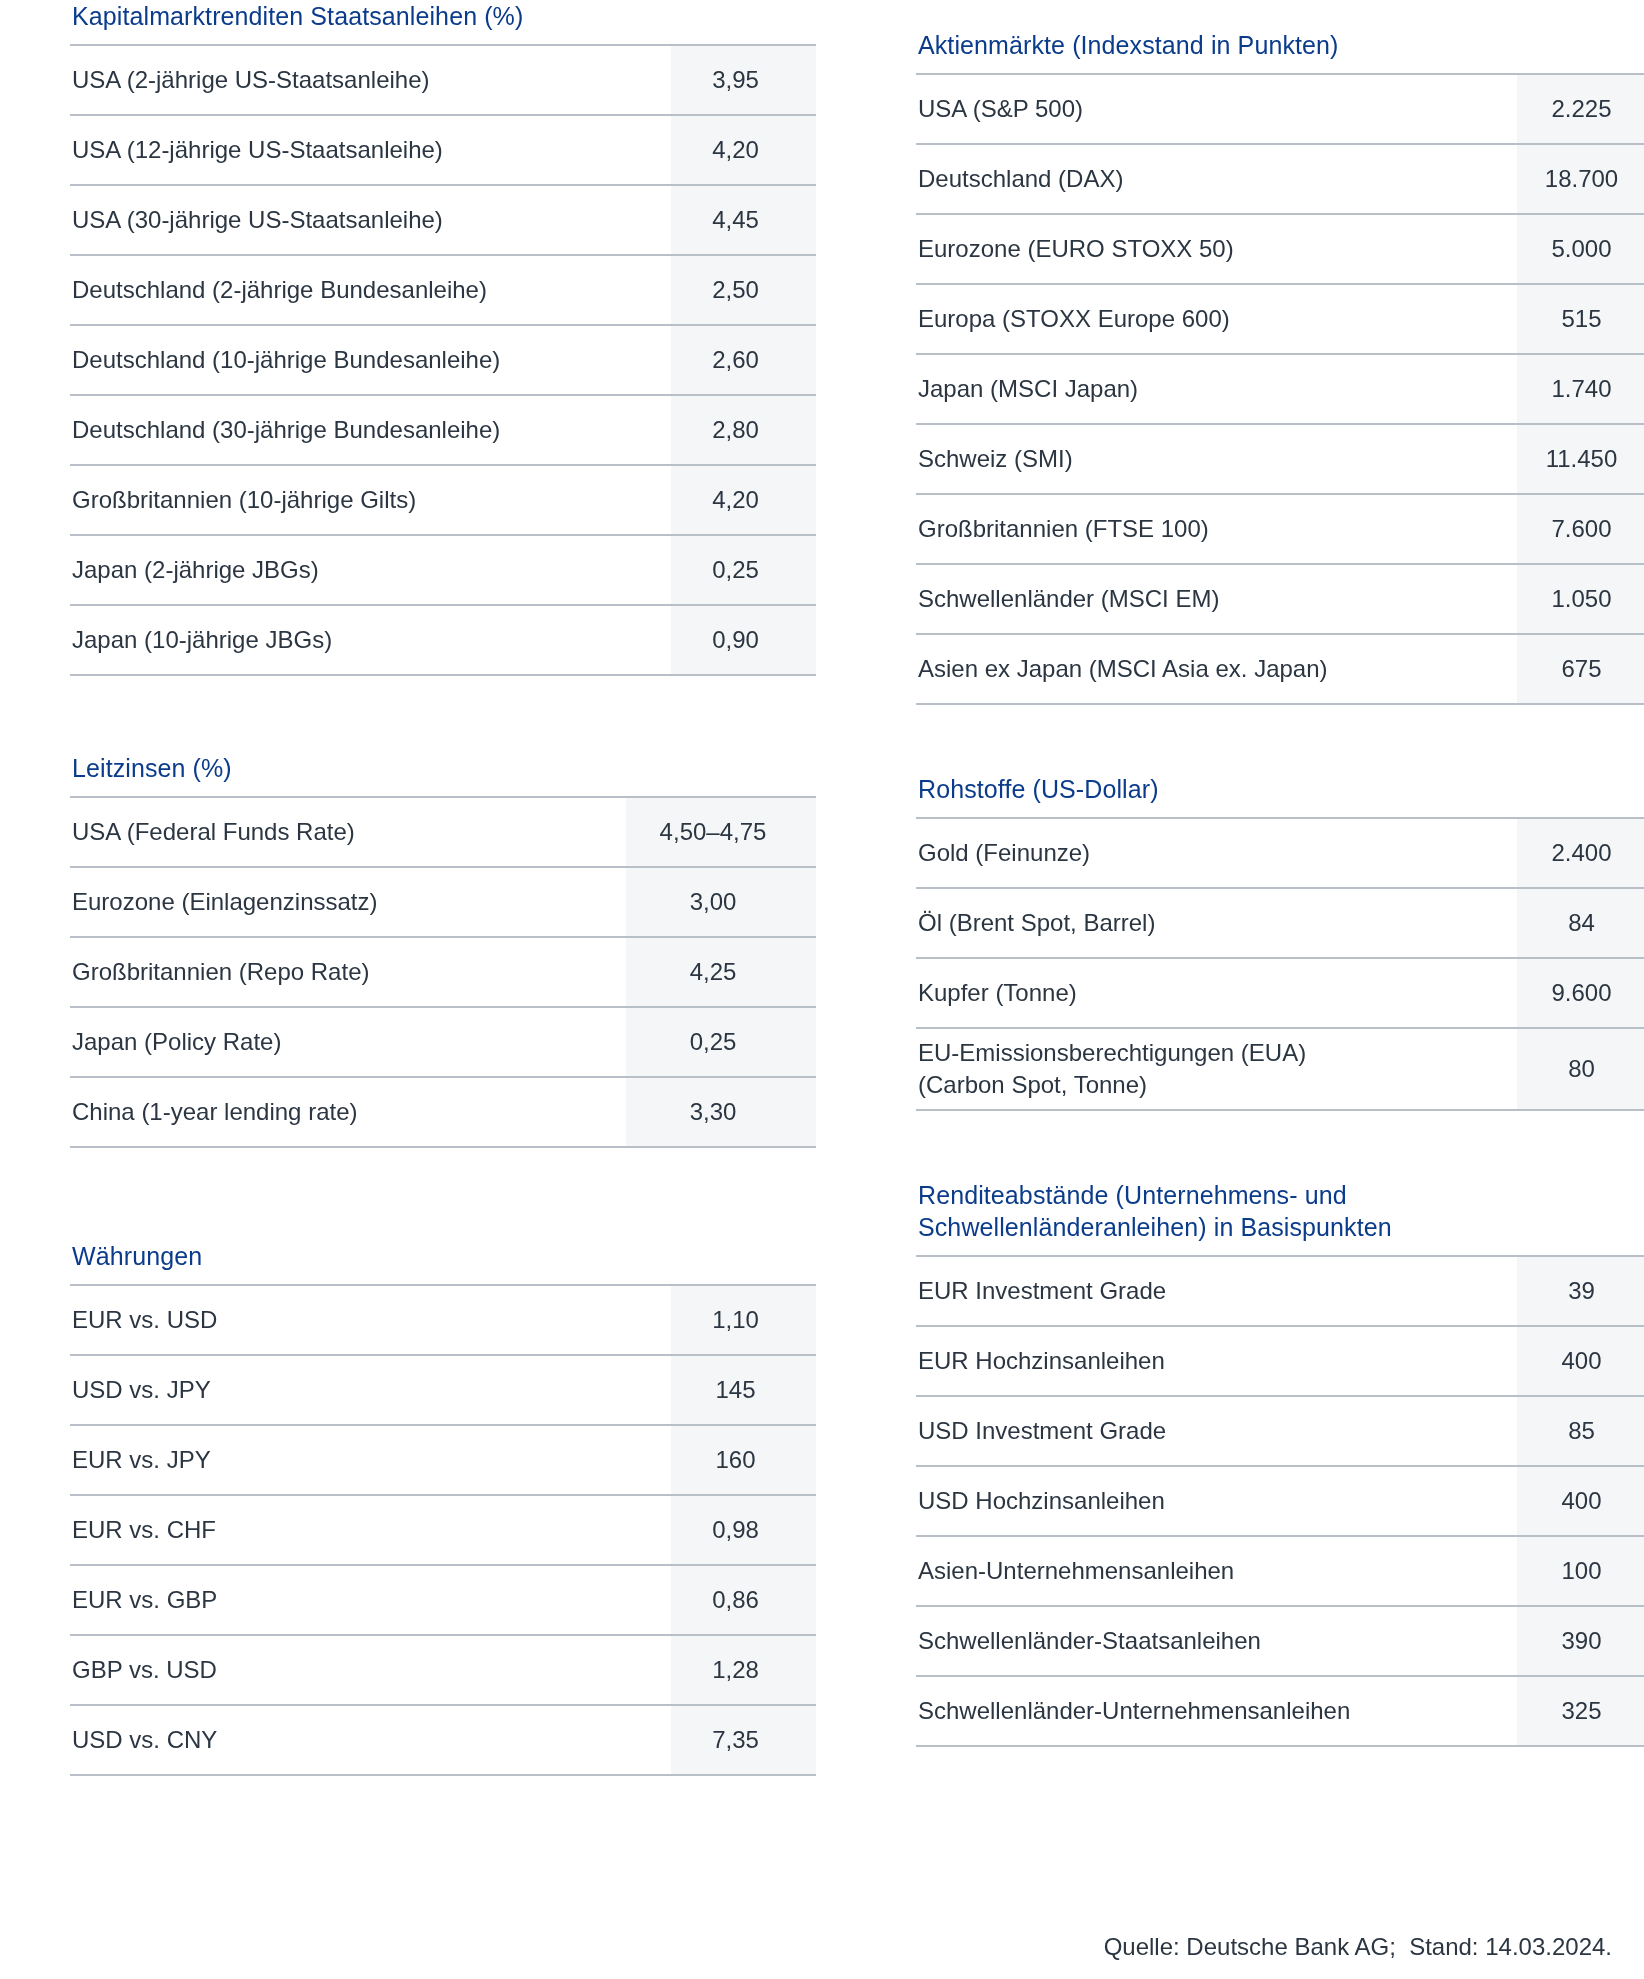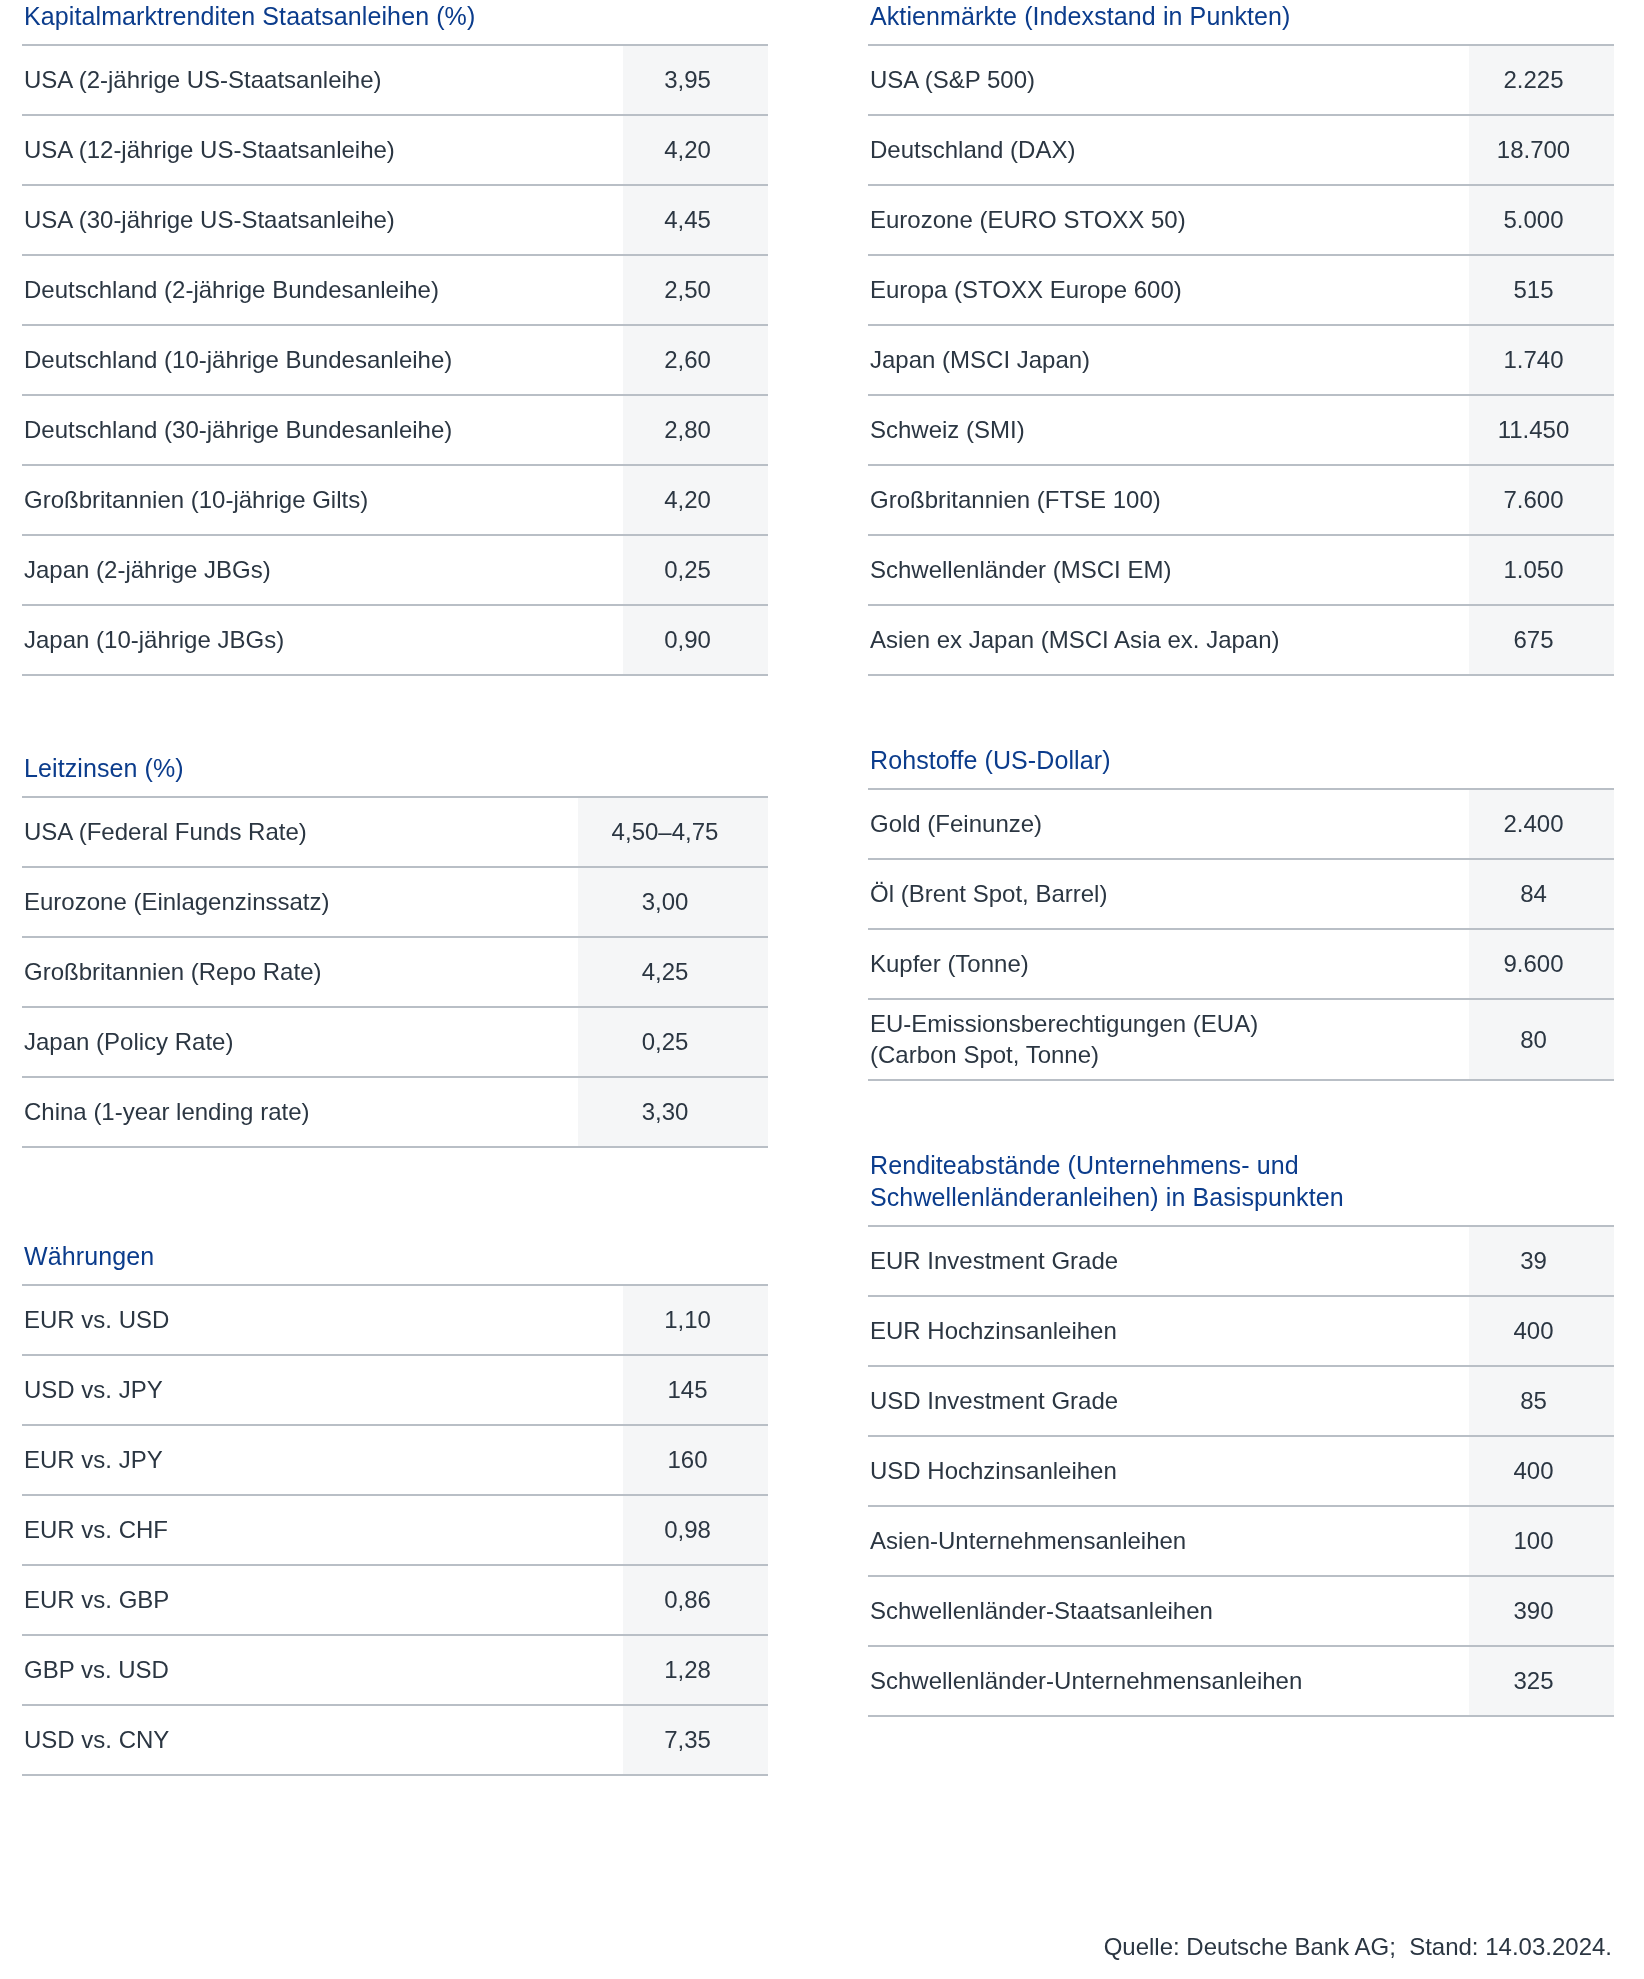--- a/index.html
+++ b/index.html
@@ -19,23 +19,24 @@
   .page {
     position: relative;
     width: 1644px;
     height: 1979px;
     padding: 0;
   }
 
   .columns {
     display: flex;
     flex-direction: row;
-    align-items: flex-start;
+    align-items: center;
     padding: 0 32px 0 22px;
     gap: 100px;
+    margin-left: 48px;
   }
 
   .col {
     width: 746px;
     flex: 0 0 746px;
   }
 
   
   .block { margin: 0; }
 

